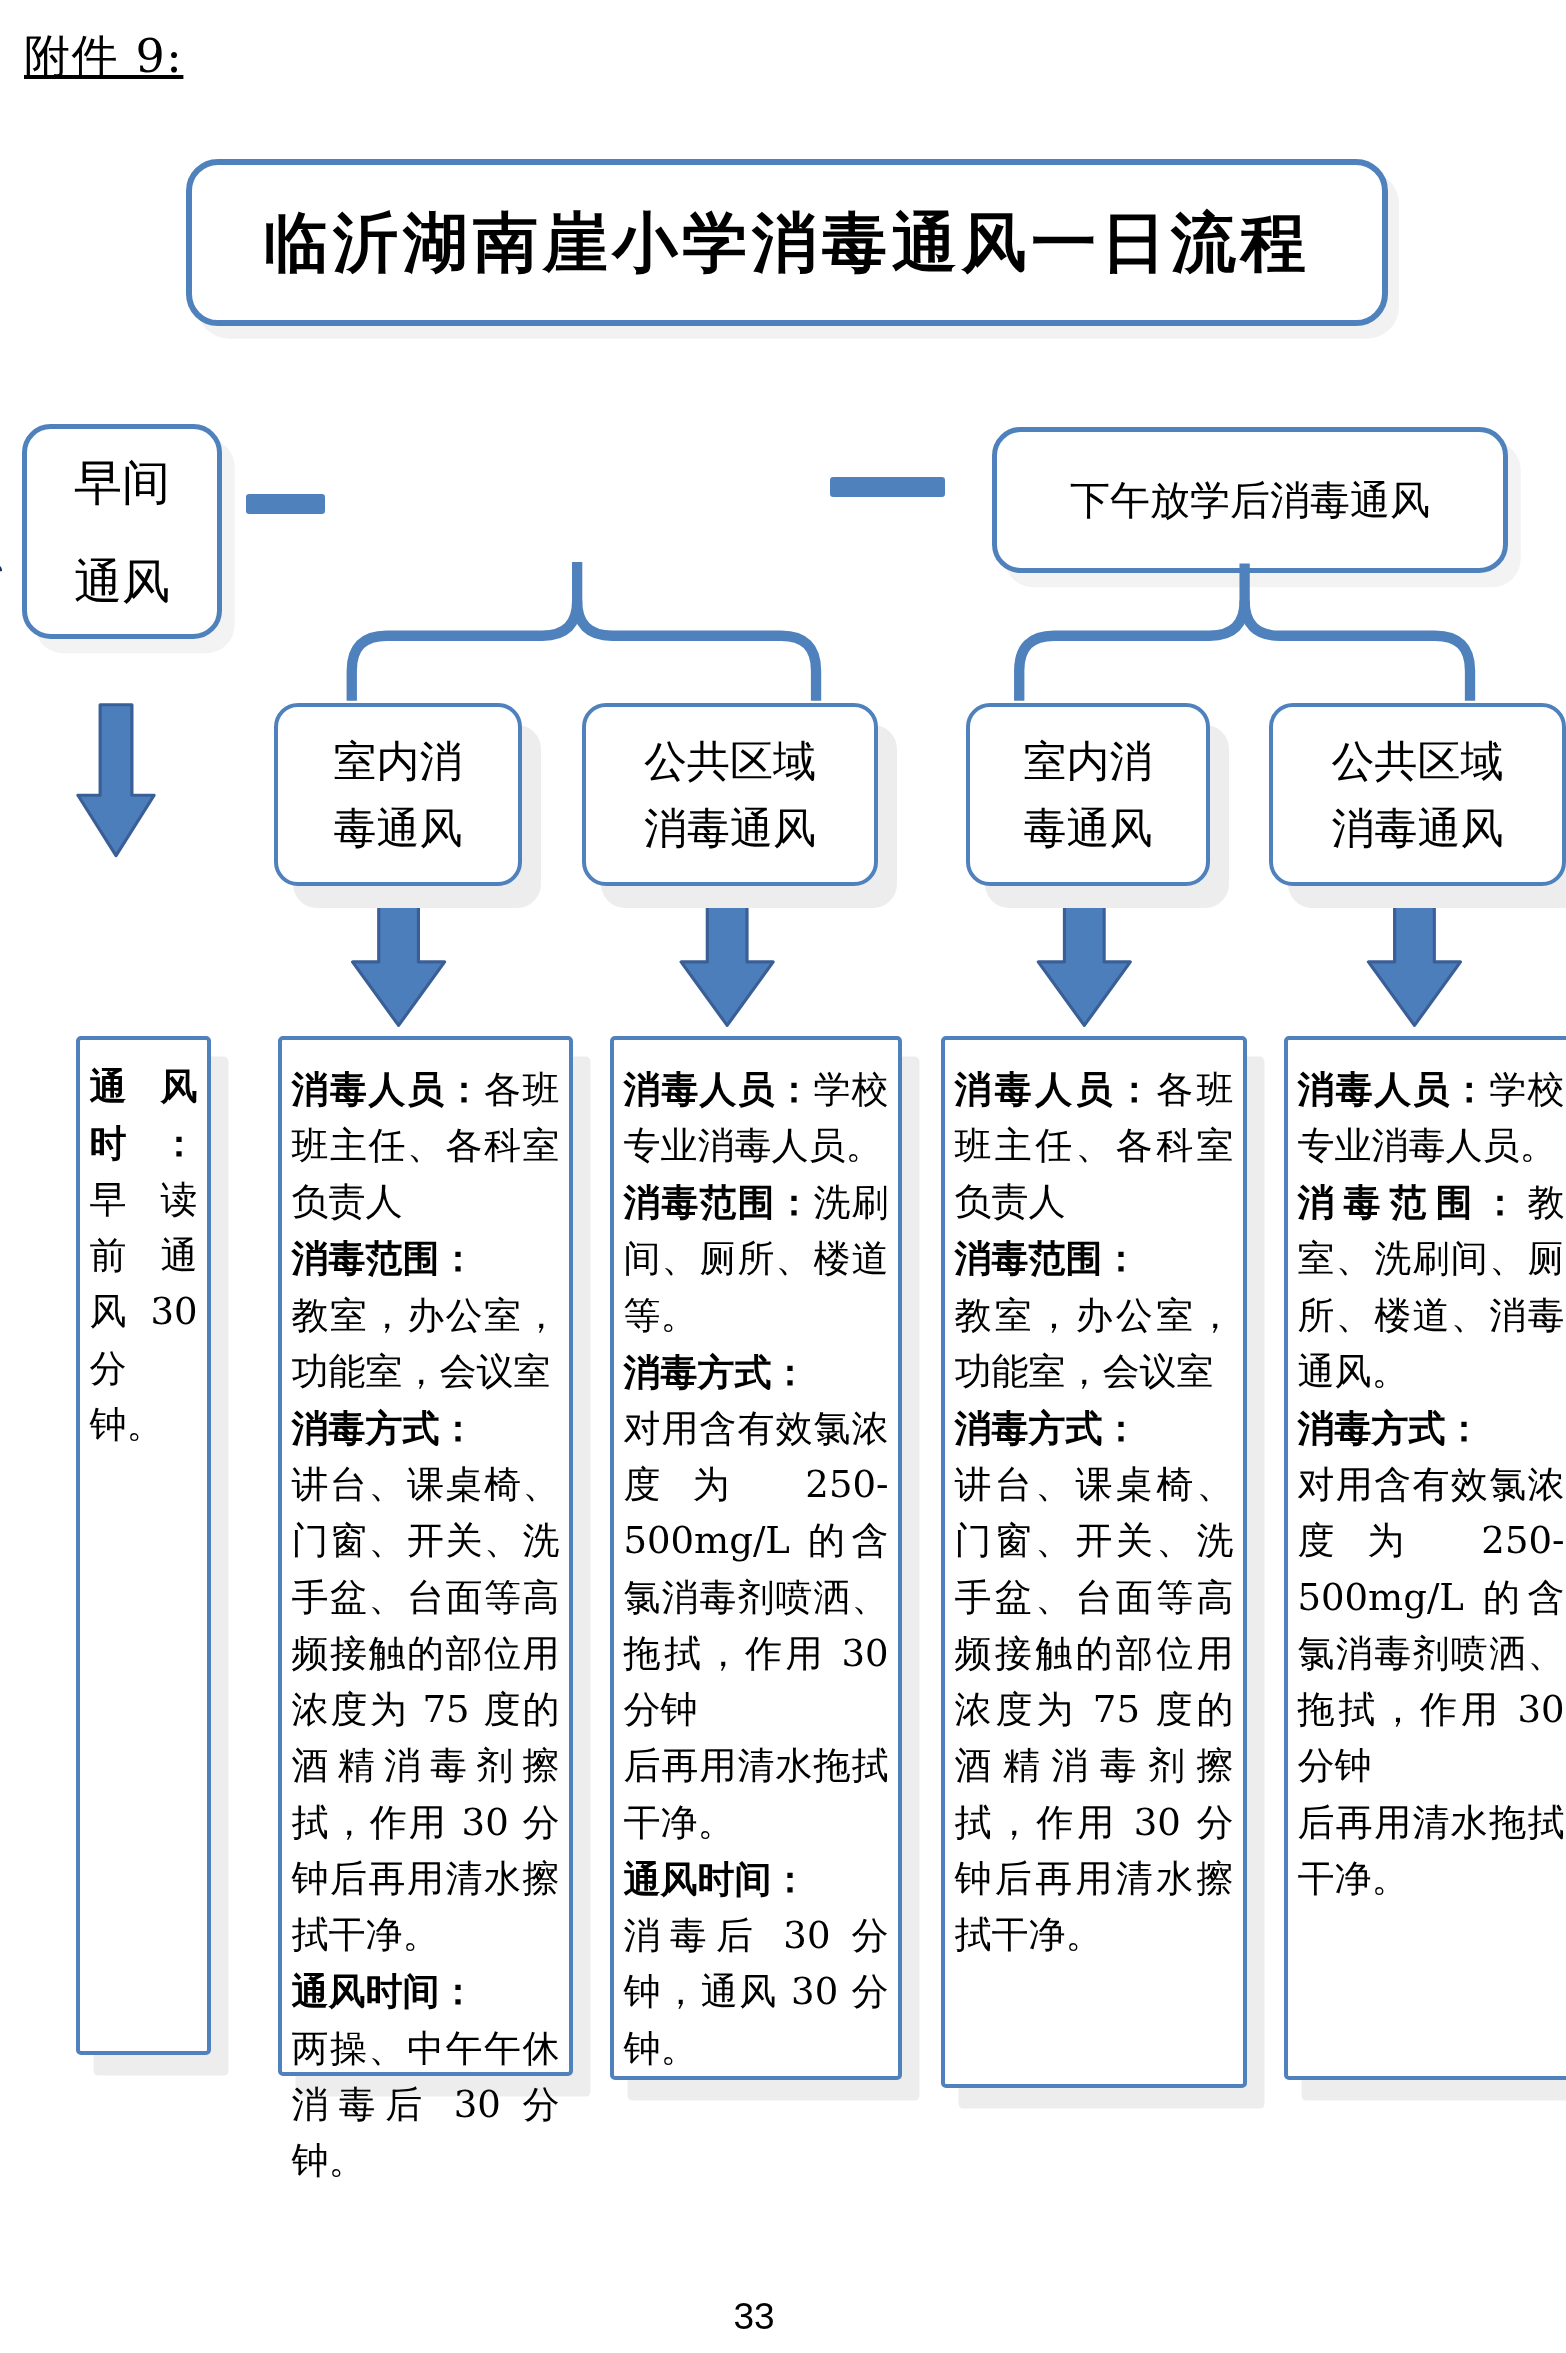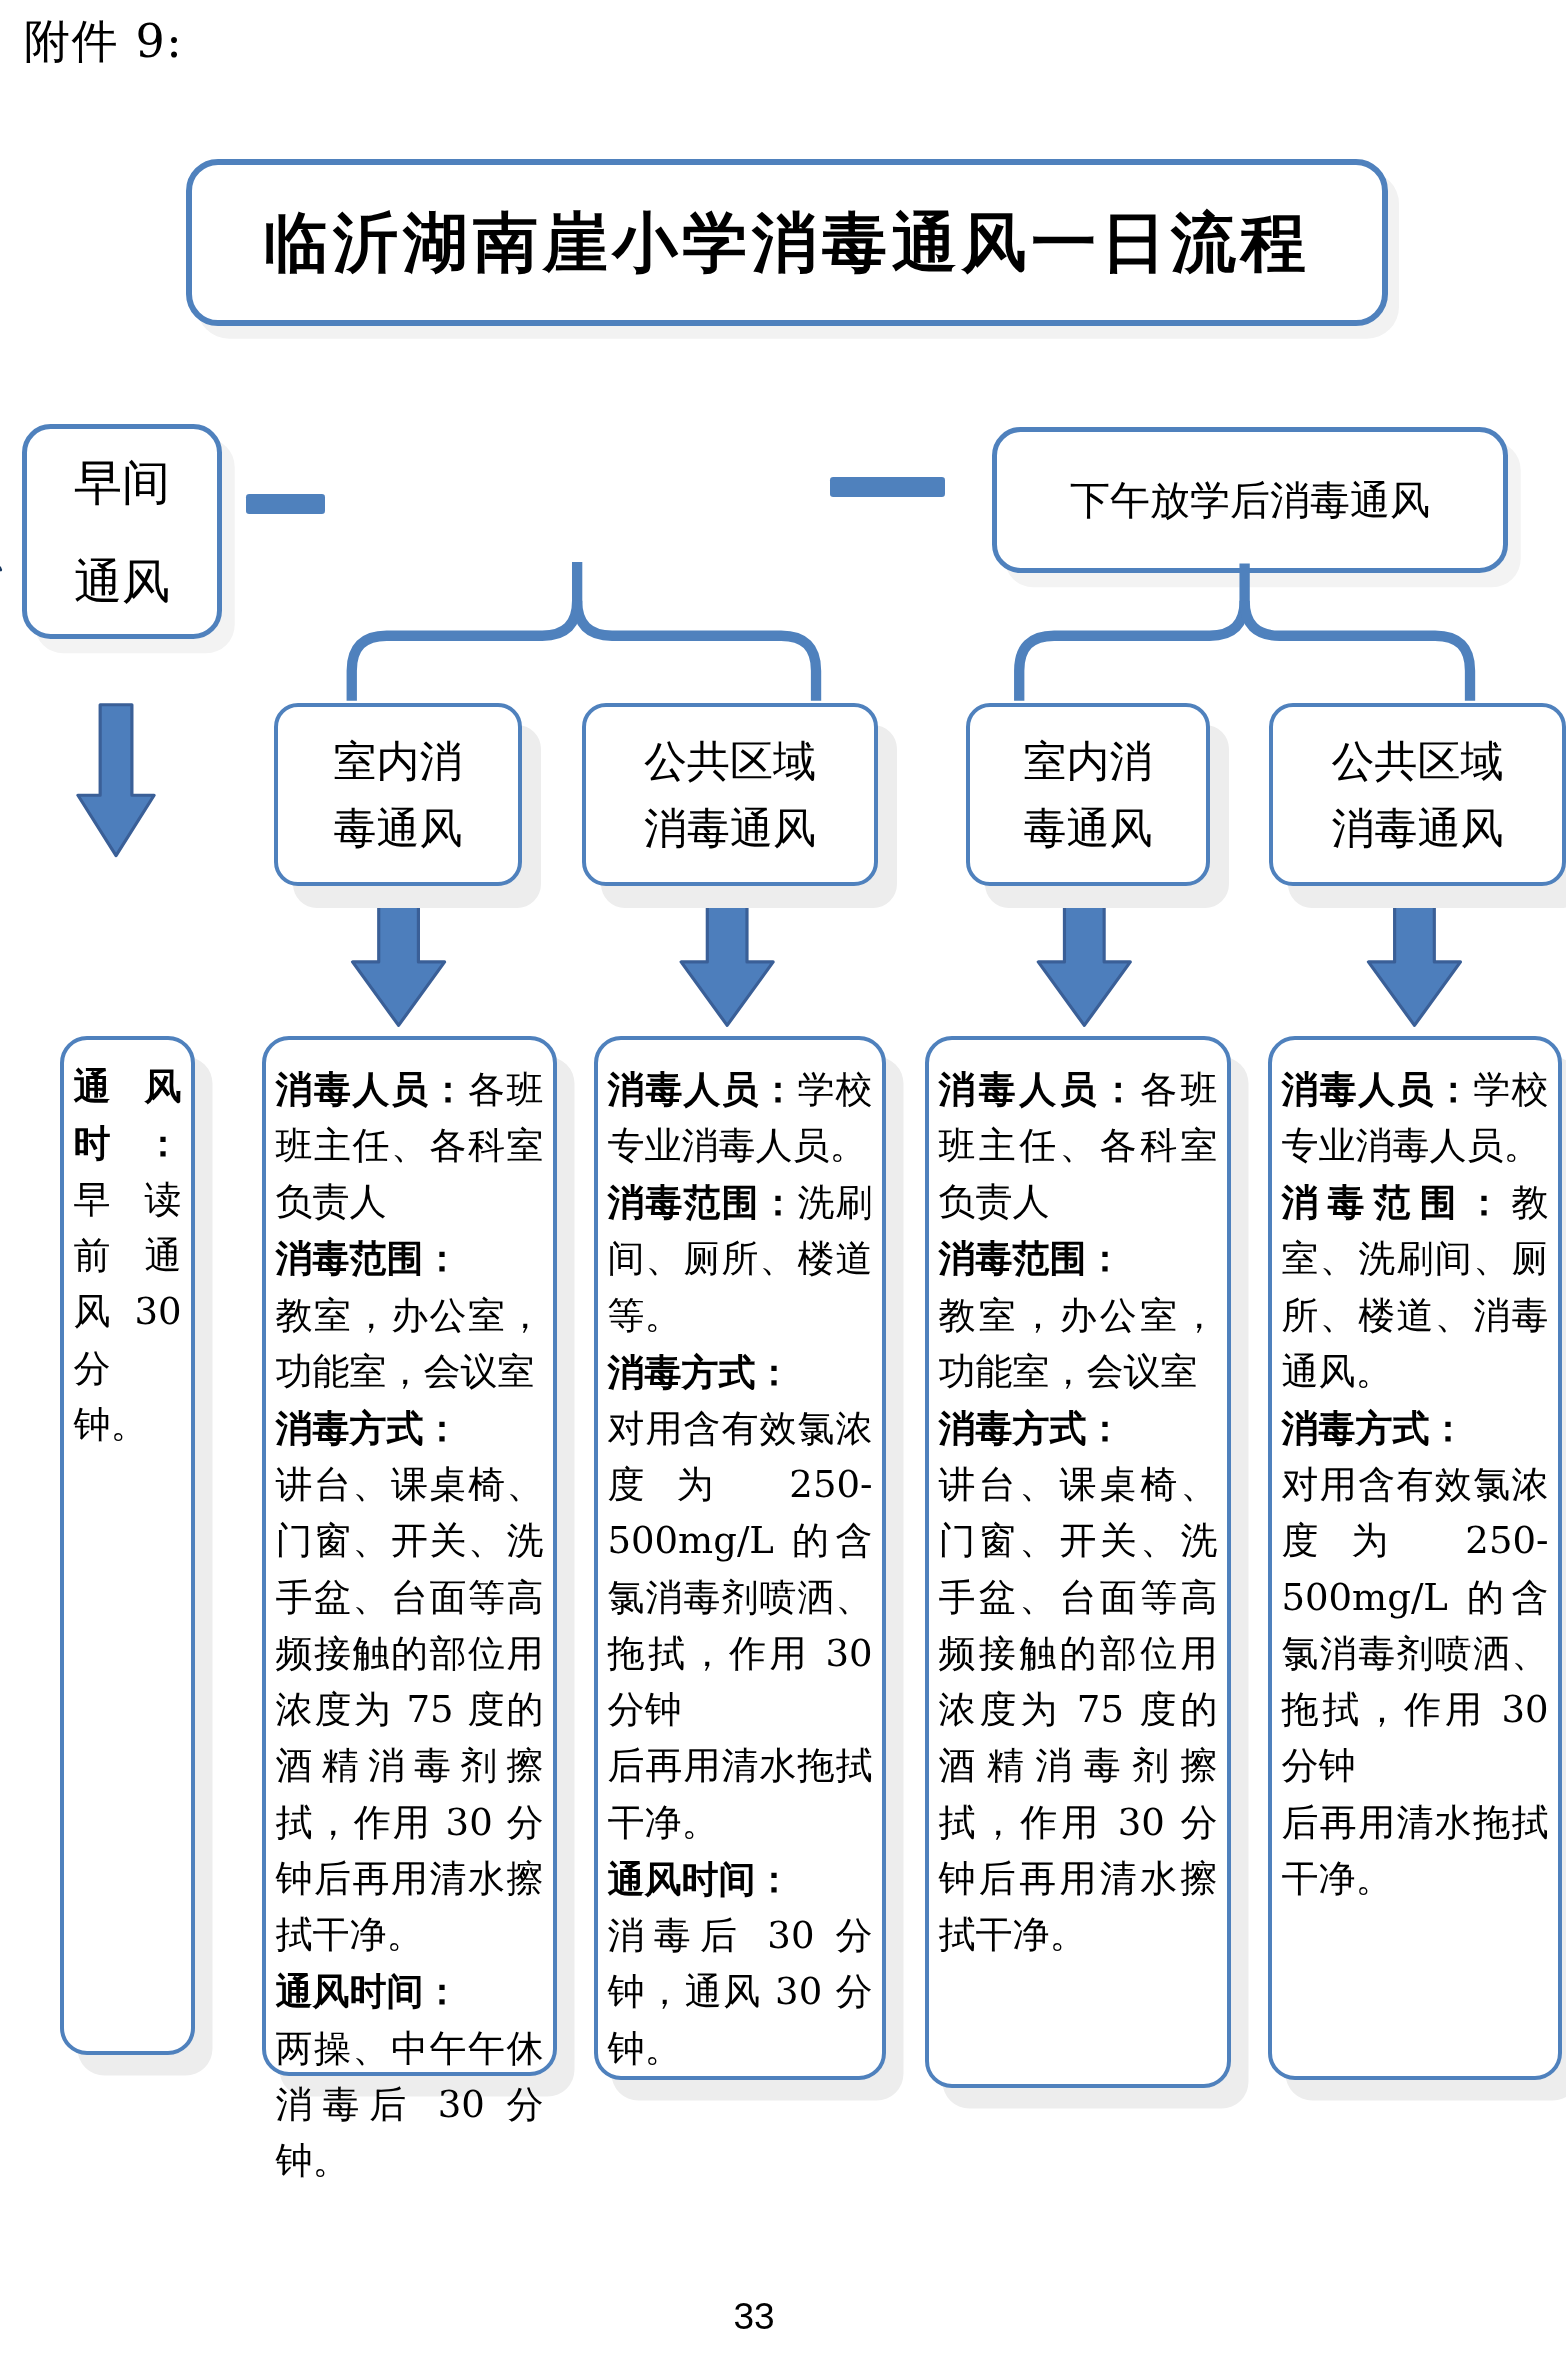--- a/index.html
+++ b/index.html
@@ -1,20 +1,20 @@
 <!DOCTYPE html>
 <html style="font-size:12.7px"><head>
 <meta charset="utf-8">
 <style>
   html,body{margin:0;padding:0;background:#ffffff;}
   .page{
     position:relative; width:1567px; height:2354px; background:#ffffff;
     font-family:"DejaVu Serif","Liberation Serif",serif; color:#000; overflow:hidden;
   }
-  .attachment{position:absolute; left:24px; top:11px; font-size:46px; letter-spacing:1.6px;}
+  .attachment{position:absolute; left:24px; top:26px; font-size:46px; letter-spacing:1.6px;text-decoration:underline;}
   .title-box{
     position:absolute; left:186px; top:159px; width:1190px; height:155px;
     border:6.3px solid #4f81bd; border-radius:32px; background:#fff;
     display:flex; align-items:center; justify-content:center;
     box-shadow:11px 12.7px 0 #f2f2f2;
   }
   .title-text{font-size:65px; font-weight:bold; letter-spacing:4.8px; white-space:nowrap;}
   .tbox{
     position:absolute; border:5.6px solid #4f81bd; border-radius:28.6px; background:#fff;
     display:flex; flex-direction:column; align-items:center; justify-content:center;
@@ -30,23 +30,23 @@
   .mbox{
     position:absolute; top:703px; height:175px; border:4.8px solid #4f81bd; border-radius:24px;
     background:#fff; display:flex; flex-direction:column; align-items:center; justify-content:center;
     font-size:43px; line-height:1.55; text-align:center; box-shadow:19px 22px 0 #ededed;
   }
   .m0{left:274px; width:240px;}
   .m1{left:582px; width:288px;}
   .m2{left:966px; width:236px;}
   .m3{left:1269px; width:289px;}
   .dbox{
-    position:absolute; top:1036px; border:4.8px solid #4f81bd; border-radius:27px; background:#fff;
+    position:absolute; top:1036px; border:4.8px solid #4f81bd; border-radius:5px; background:#fff;
     box-shadow:17.5px 20.6px 0 #ededed; box-sizing:border-box; padding:20.6px 9.5px;
-    font-size:37px; line-height:1.52; text-align:justify;
+    font-size:37px; line-height:1.52; text-align:justify;margin-left:16px;
   }
   .d0{left:60px;  width:135px; height:1019px; padding:17.5px 9.5px;}
   .d1{left:262px; width:295px; height:1040px;}
   .d2{left:594px; width:292px; height:1044px;}
   .d3{left:925px;width:306px; height:1052px;}
   .d4{left:1268px;width:294px; height:1044px;}
   .b{font-weight:bold;}
   .overlay{position:absolute; left:0; top:0; width:1567px; height:2354px; pointer-events:none;}
   .pageno{
     position:absolute; left:0; top:2296px; width:1508px; text-align:center;

